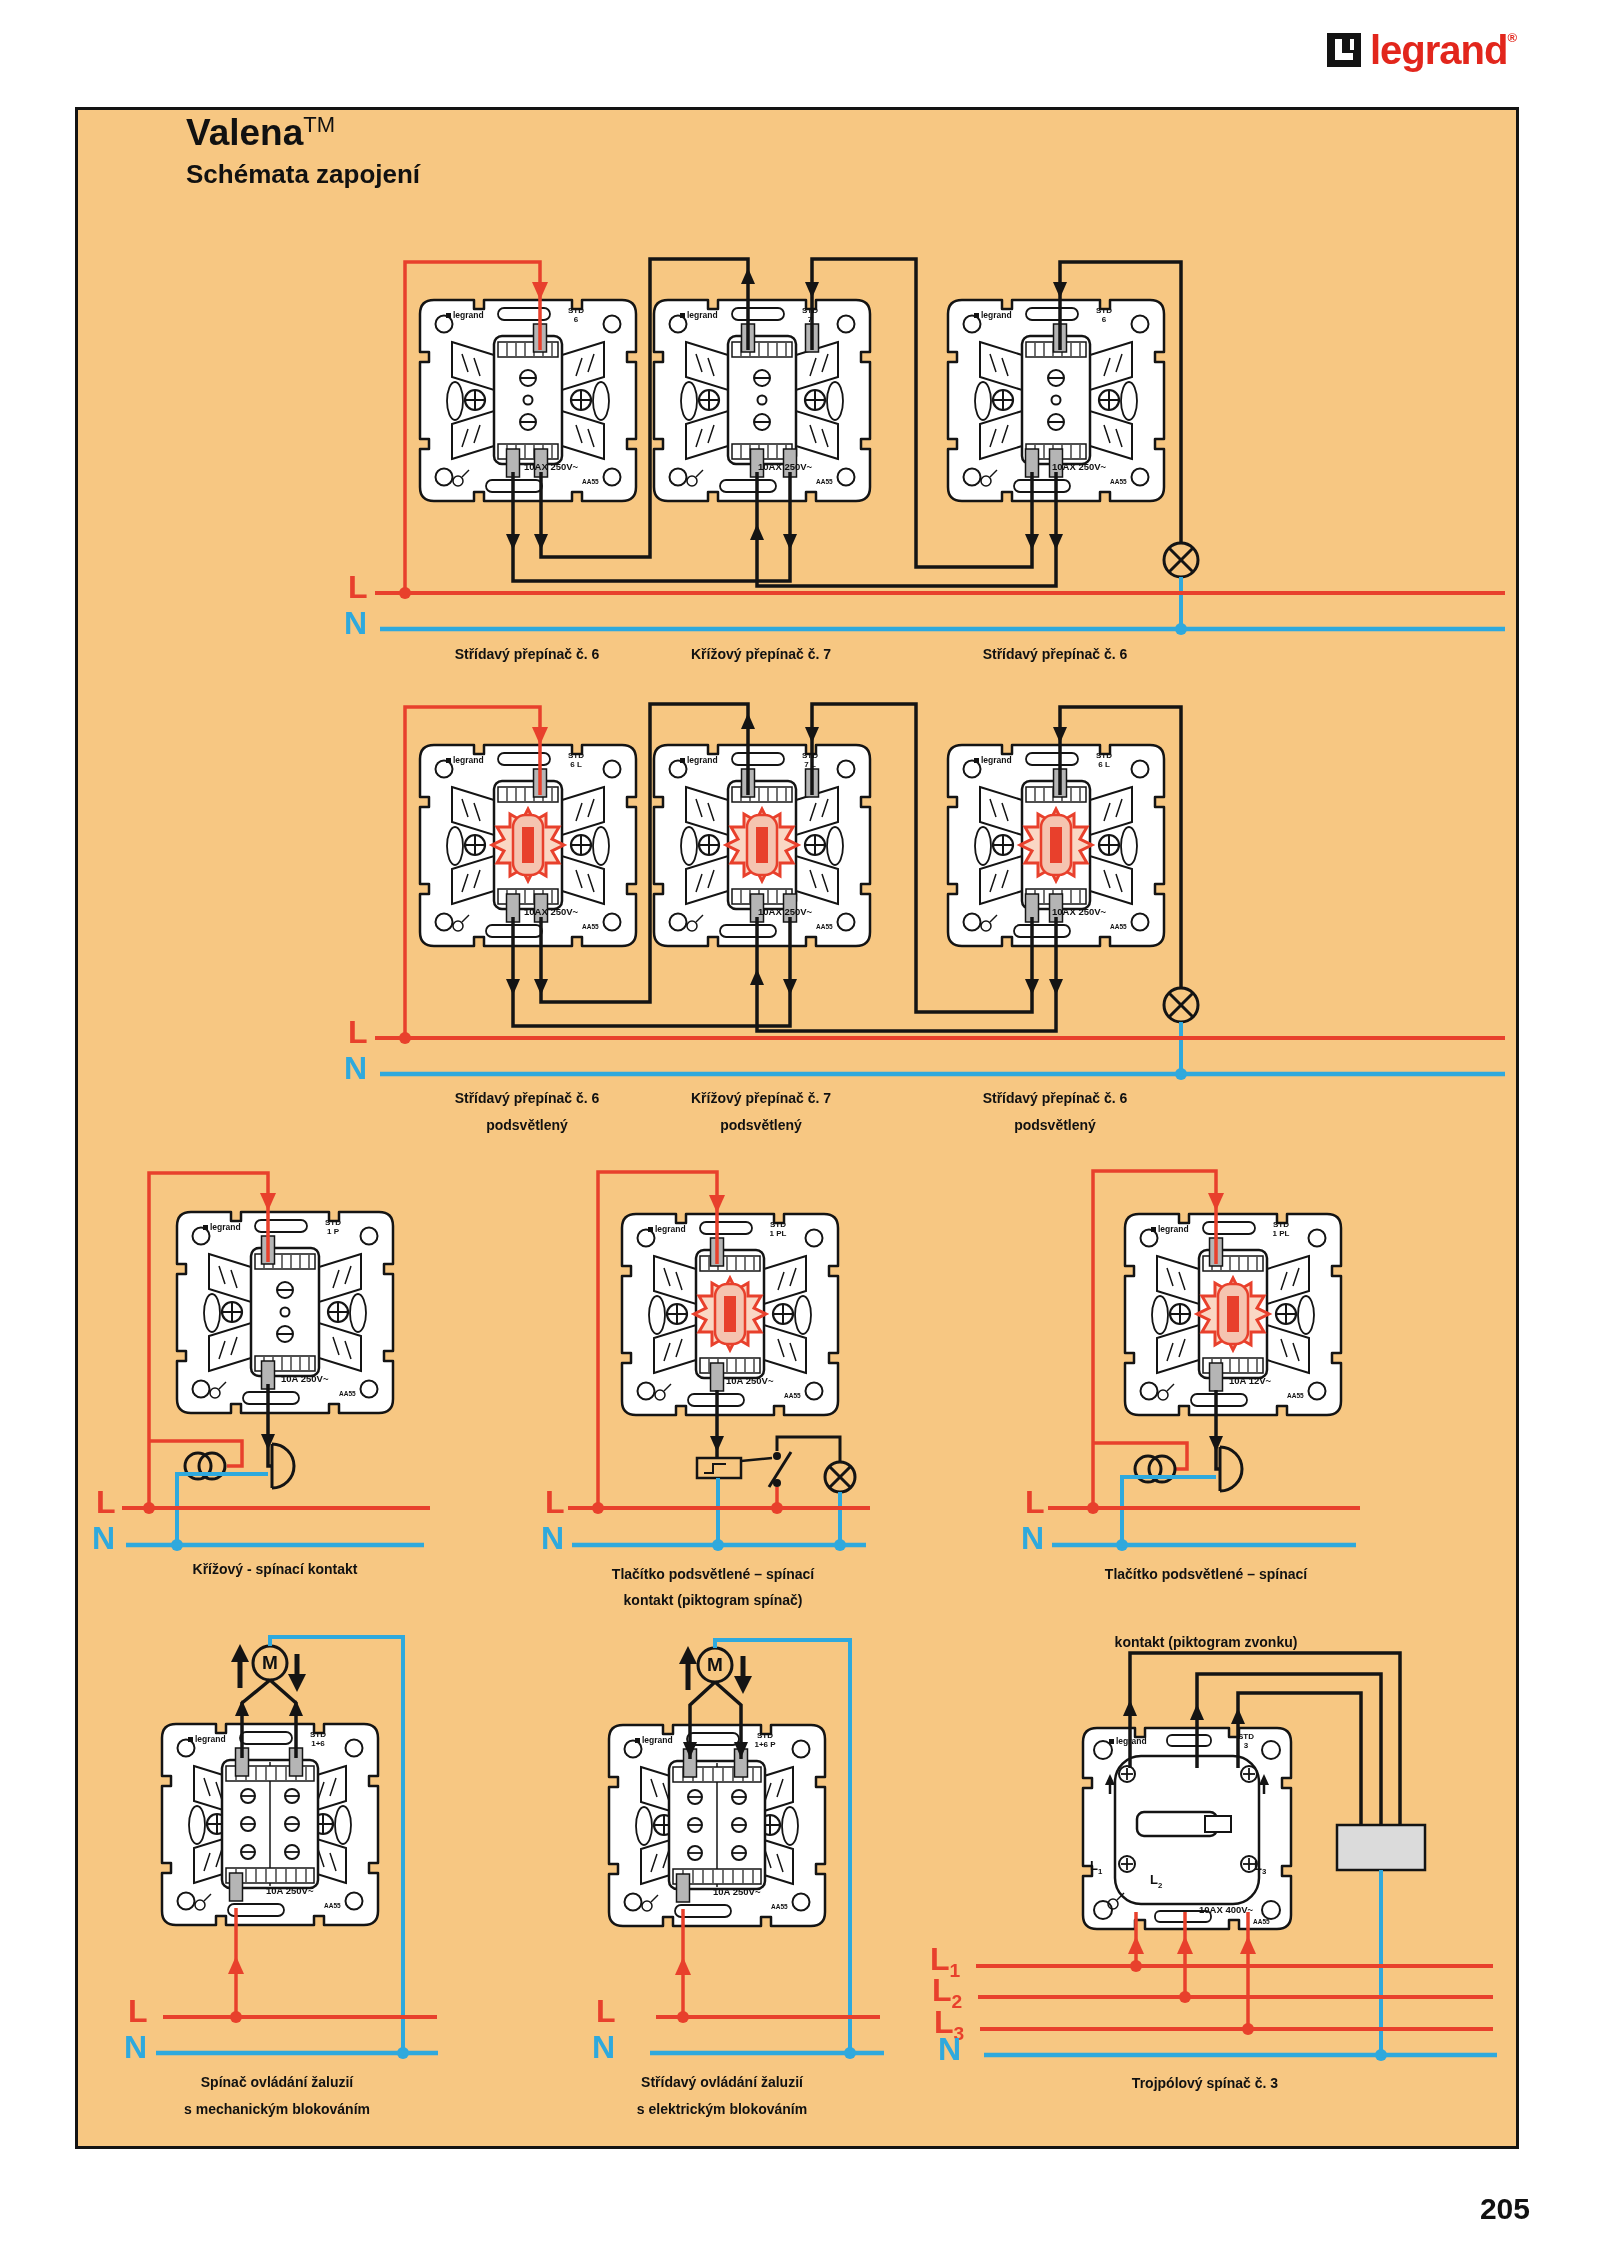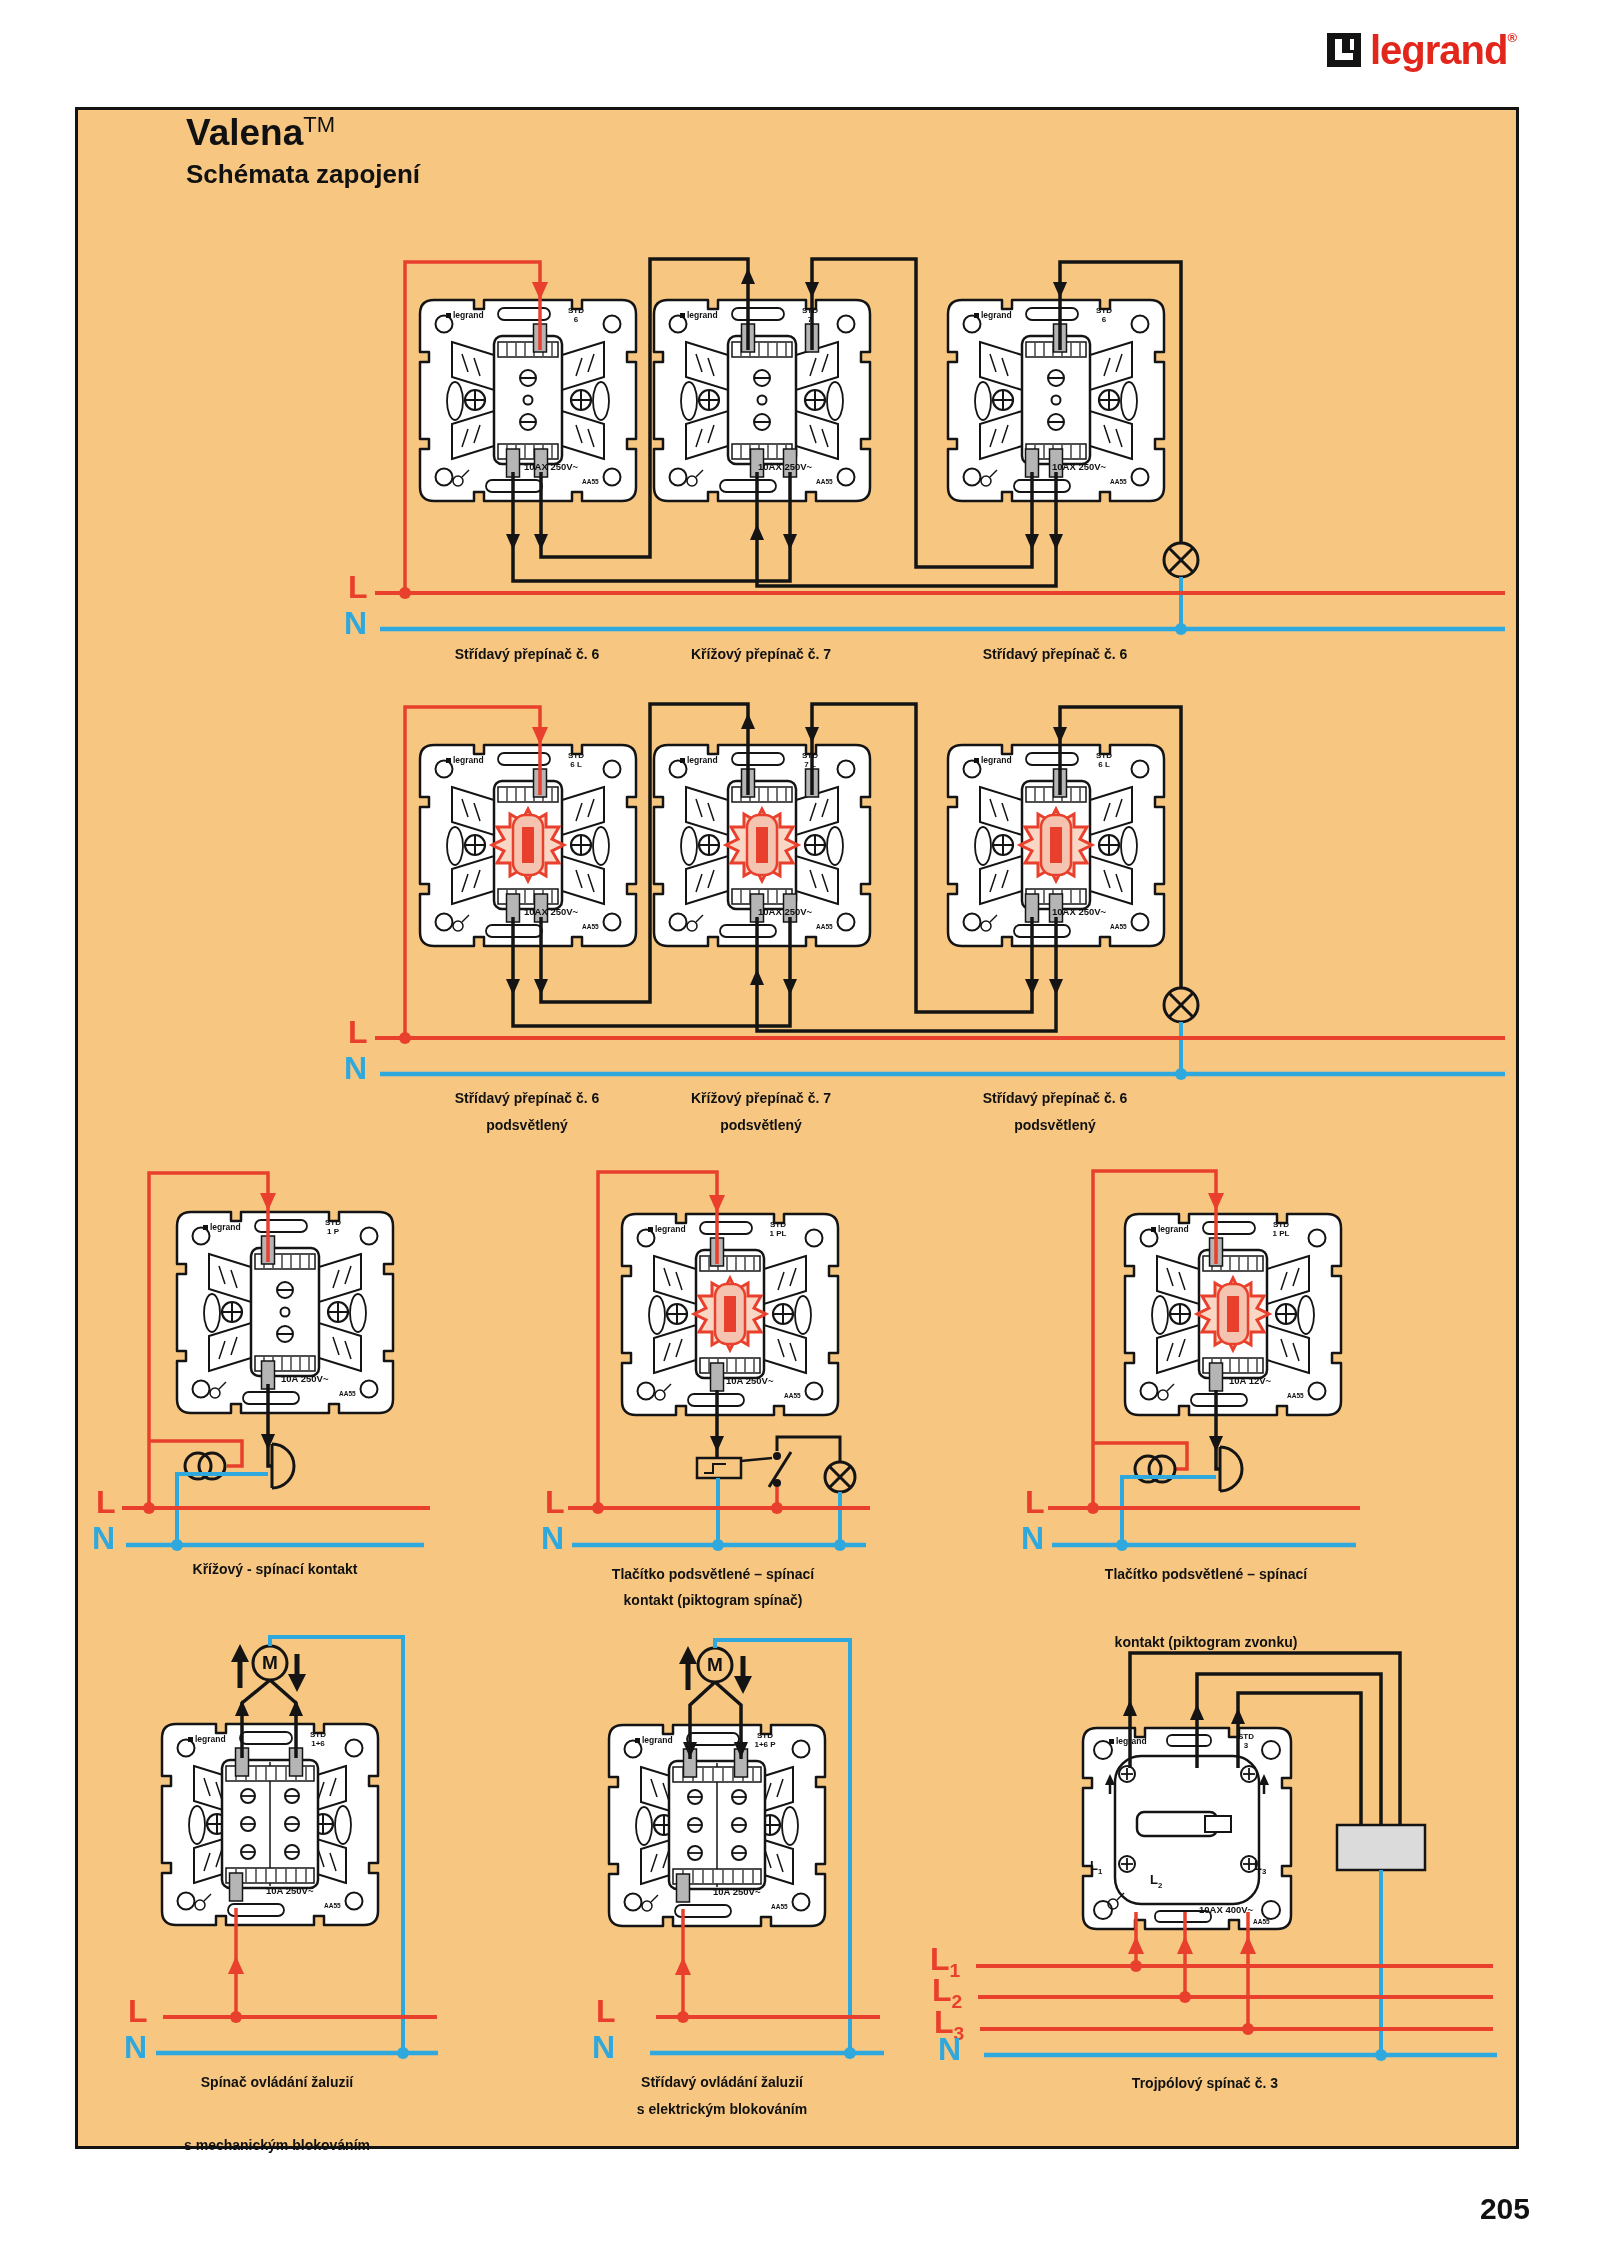--- a/index.html
+++ b/index.html
@@ -442,21 +442,21 @@
       <div class="ov cap" style="left: 761px; top: 1090px;"><span>Křížový přepínač č. 7</span></div>
       <div class="ov cap" style="left: 761px; top: 1117px;"><span>podsvětlený</span></div>
       <div class="ov cap" style="left: 1055px; top: 1090px;"><span>Střídavý přepínač č. 6</span></div>
       <div class="ov cap" style="left: 1055px; top: 1117px;"><span>podsvětlený</span></div>
       <div class="ov cap" style="left: 275px; top: 1561px;"><span>Křížový - spínací kontakt</span></div>
       <div class="ov cap" style="left: 713px; top: 1566px;"><span>Tlačítko podsvětlené – spínací</span></div>
       <div class="ov cap" style="left: 713px; top: 1592px;"><span>kontakt (piktogram spínač)</span></div>
       <div class="ov cap" style="left: 1206px; top: 1566px;"><span>Tlačítko podsvětlené – spínací</span></div>
       <div class="ov cap" style="left: 1206px; top: 1600px; margin-top: 34px;"><span>kontakt (piktogram zvonku)</span></div>
       <div class="ov cap" style="left: 277px; top: 2074px;"><span>Spínač ovládání žaluzií</span></div>
-      <div class="ov cap" style="left: 277px; top: 2101px; margin-top: 36px;"><span>s mechanickým blokováním</span></div>
+      <div class="ov cap" style="left: 277px; top: 2101px;"><span>s mechanickým blokováním</span></div>
       <div class="ov cap" style="left: 722px; top: 2074px;"><span>Střídavý ovládání žaluzií</span></div>
       <div class="ov cap" style="left: 722px; top: 2101px; text-align: right;"><span>s elektrickým blokováním</span></div>
       <div class="ov cap" style="left: 1205px; top: 2075px;"><span>Trojpólový spínač č. 3</span></div>
       <div class="ov rail red" style="left: 348px; top: 572px;"><span>L</span></div>
       <div class="ov rail blue" style="left: 344px; top: 608px;"><span>N</span></div>
       <div class="ov rail red" style="left: 348px; top: 1017px;"><span>L</span></div>
       <div class="ov rail blue" style="left: 344px; top: 1053px;"><span>N</span></div>
       <div class="ov rail red" style="left: 96px; top: 1487px;"><span>L</span></div>
       <div class="ov rail blue" style="left: 92px; top: 1523px;"><span>N</span></div>
       <div class="ov rail red" style="left: 545px; top: 1487px;"><span>L</span></div>

